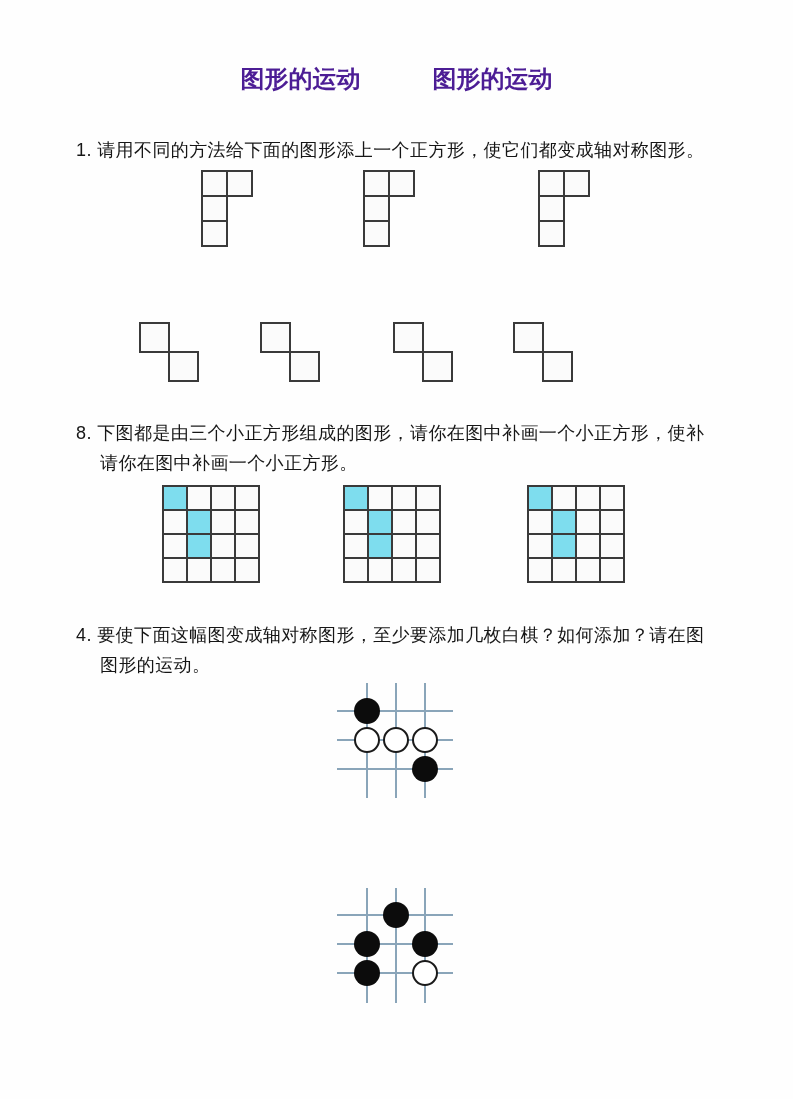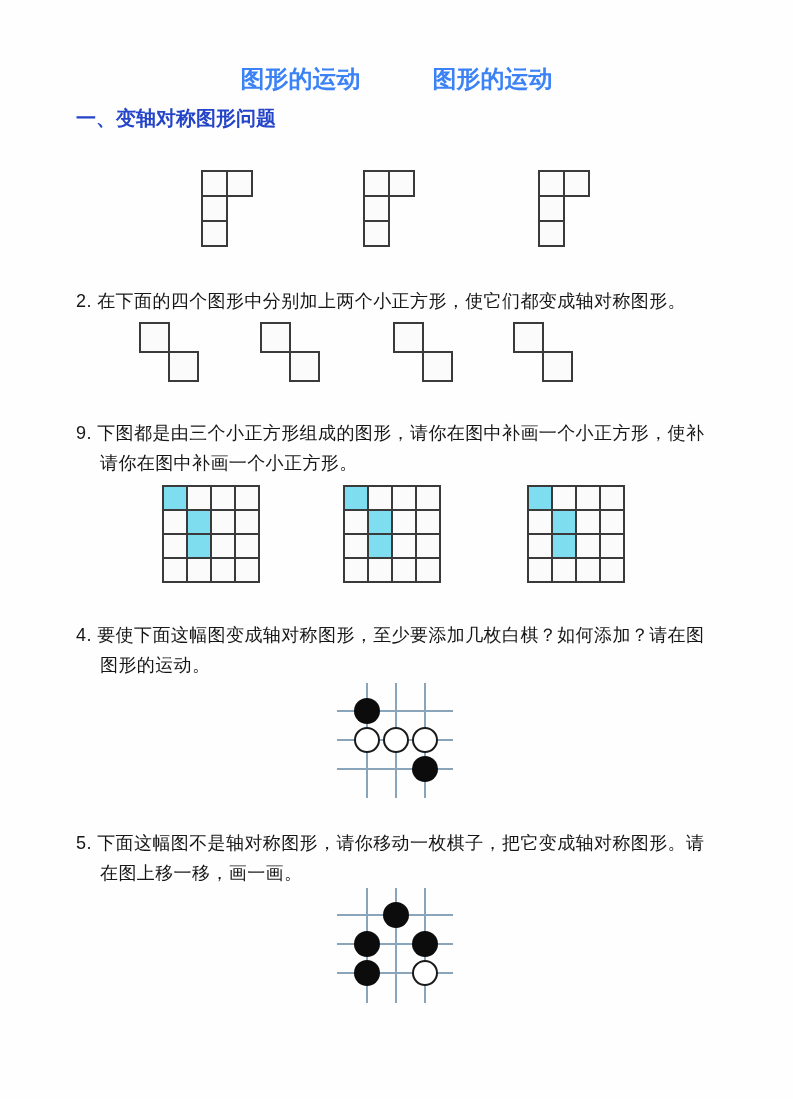--- a/index.html
+++ b/index.html
@@ -8,21 +8,21 @@
     background:#ffffff;
     font-family:"Liberation Sans","DejaVu Sans",sans-serif;
     color:#1b1b1b;
     position:relative;
     overflow:hidden;
   }
   .page{position:absolute;inset:0;background:#fefefe;}
   .title-row{
     position:absolute;left:0;right:0;top:63px;
     display:flex;justify-content:center;gap:72px;
-    font-size:24px;font-weight:700;color:#3b82f6;
+    font-size:24px;font-weight:700;color:#4c1d95;
   }
   .section-heading{
     position:absolute;left:76px;top:105px;
     font-size:20px;font-weight:700;
   }
   .q-text{
     position:absolute;left:76px;
     font-size:18px;letter-spacing:0.4px;color:#161616;
     white-space:nowrap;
   }
@@ -44,33 +44,30 @@
 </style>
 </head>
 <body>
 
 <div class="page">
   <div class="title-row">
     <span>图形的运动</span>
     <span>图形的运动</span>
   </div>
 
-  <div class="section-heading" id="sec-heading" style="color: rgb(37, 69, 200);">一、变轴对称图形问题</div>
+
+  <div class="q-text" style="top:138px">1. 请用不同的方法给下面的图形添上一个正方形，使它们都变成轴对称图形。</div>
 
 
-  <div class="q-text" style="top:289px">2. 在下面的四个图形中分别加上两个小正方形，使它们都变成轴对称图形。</div>
-
-  <div class="q-text" style="top:421px">9. 下图都是由三个小正方形组成的图形，请你在图中补画一个小正方形，使补</div>
+  <div class="q-text" style="top:421px">8. 下图都是由三个小正方形组成的图形，请你在图中补画一个小正方形，使补</div>
   <div class="q-text cont" style="top:451px">请你在图中补画一个小正方形。</div>
 
   <div class="q-text" style="top:623px">4. 要使下面这幅图变成轴对称图形，至少要添加几枚白棋？如何添加？请在图</div>
   <div class="q-text cont" style="top:653px">图形的运动。</div>
 
-  <div class="q-text" style="top:831px">5. 下面这幅图不是轴对称图形，请你移动一枚棋子，把它变成轴对称图形。请</div>
-  <div class="q-text cont" style="top:861px">在图上移一移，画一画。</div>
 
   <div id="fig-layer">
       <div class="fig" style="left: 201px; top: 170px;">
         <div class="cell" style="left: 0px; top: 0px; width: 27px; height: 27px;"></div>
         <div class="cell" style="left: 25px; top: 0px; width: 27px; height: 27px;"></div>
         <div class="cell" style="left: 0px; top: 25px; width: 27px; height: 27px;"></div>
         <div class="cell" style="left: 0px; top: 50px; width: 27px; height: 27px;"></div>
       </div>
       <div class="fig" style="left: 363px; top: 170px;">
         <div class="cell" style="left: 0px; top: 0px; width: 27px; height: 27px;"></div>

